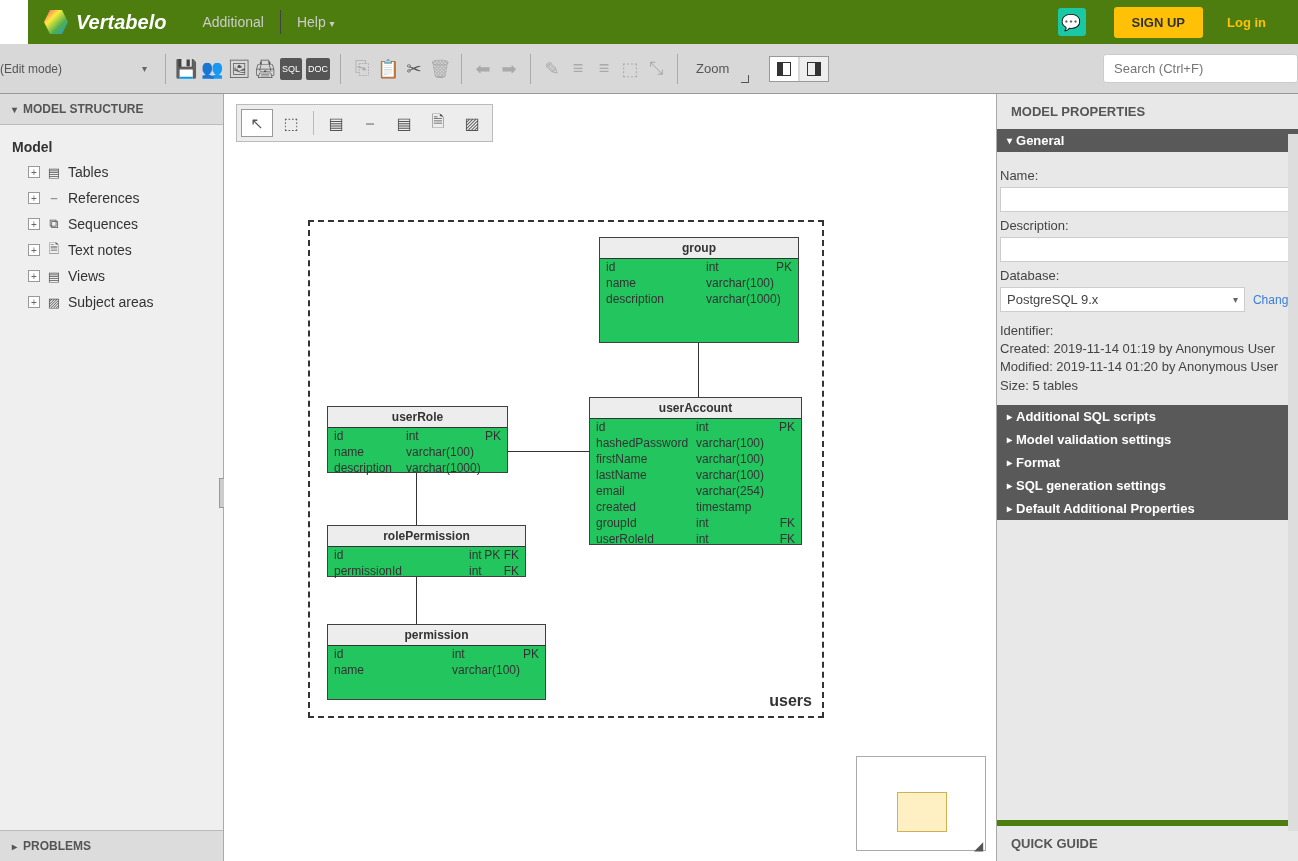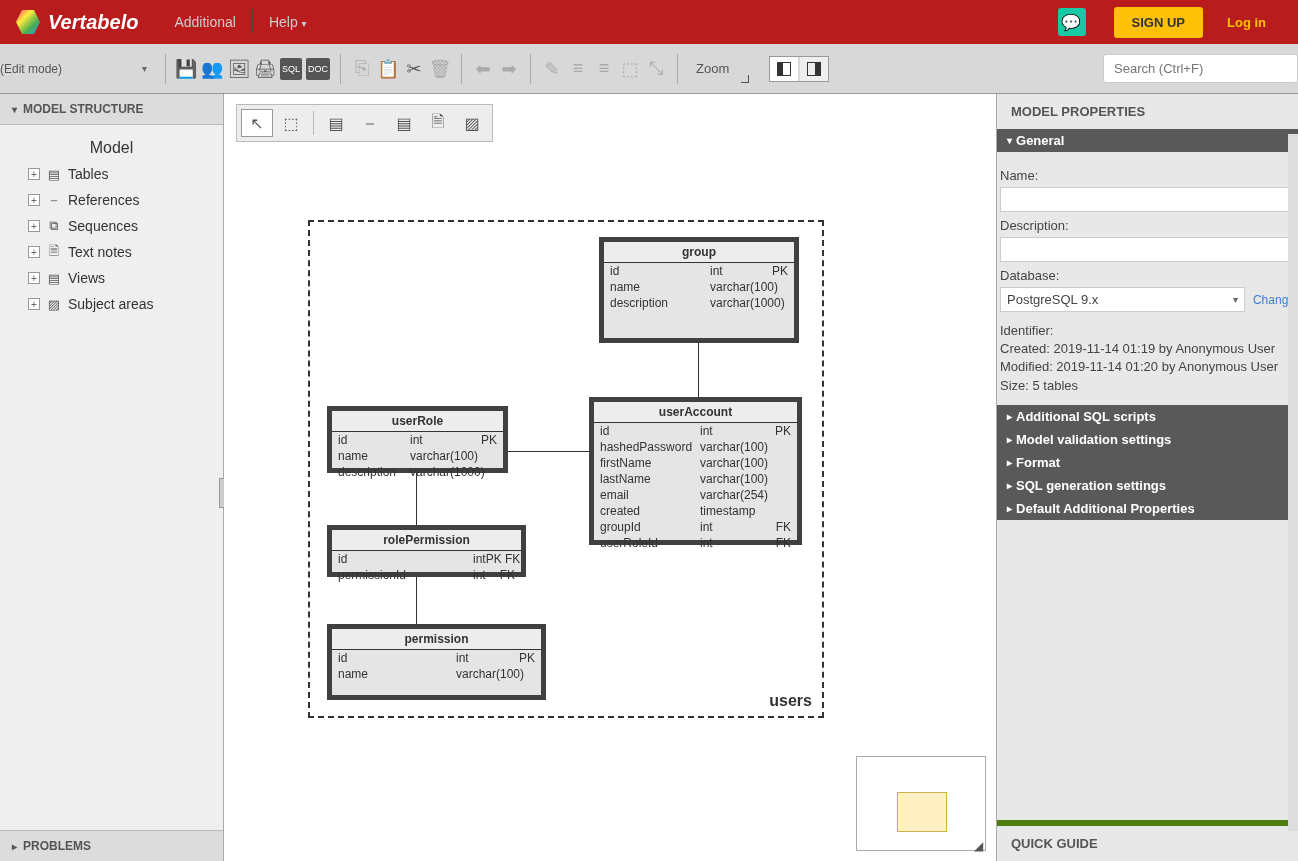--- a/index.html
+++ b/index.html
@@ -1,19 +1,19 @@
 <!DOCTYPE html>
 <html><head>
 <meta charset="utf-8">
 <style>
 * { box-sizing: border-box; margin: 0; padding: 0; }
 body { font-family: Arial, Helvetica, sans-serif; font-size: 13px; color: #333; overflow: hidden; width: 1298px; height: 861px; position: relative; }
 
 
-.top-header { height: 44px; background: #b91c1c; display: flex; align-items: center; padding: 0 16px; color: #ccc; }
+.top-header { height: 44px; background: #4d7c0f; display: flex; align-items: center; padding: 0 16px; color: #ccc; margin-left: 28px; }
 .logo { display: flex; align-items: center; gap: 8px; font-size: 20px; font-weight: bold; font-style: italic; color: #fff; margin-right: 20px; }
 .logo-icon { width: 24px; height: 24px; background: linear-gradient(135deg, #ff4081, #ffeb3b, #4caf50, #2196f3); clip-path: polygon(25% 0%, 75% 0%, 100% 50%, 75% 100%, 25% 100%, 0% 50%); }
 .nav-item { padding: 0 16px; color: #ccc; cursor: pointer; font-size: 14px; }
 .nav-sep { width: 1px; height: 24px; background: #444; }
 .guest-banner { margin-left: auto; display: flex; align-items: center; gap: 8px; }
 .chat-icon { width: 28px; height: 28px; background: #1bc8a6; border-radius: 3px; display: flex; align-items: center; justify-content: center; color: #fff; font-size: 16px; }
 .banner-text { background: #c8f4ea; color: #333; padding: 8px 20px; border-radius: 3px; font-size: 13px; position: relative; }
 .banner-text::after { content: ''; position: absolute; right: -10px; top: 50%; transform: translateY(-50%); border-left: 10px solid #c8f4ea; border-top: 17px solid transparent; border-bottom: 17px solid transparent; }
 .signup-btn { background: #ffc107; color: #333; padding: 8px 18px; border-radius: 3px; font-weight: bold; cursor: pointer; border: none; font-size: 13px; margin-left: 20px; }
 .login-link { color: #ffc107; font-weight: bold; padding: 0 16px; cursor: pointer; }
@@ -31,38 +31,38 @@
 .view-btn.active { background: #fff; }
 .search-input { margin-left: auto; width: 195px; padding: 6px 10px; border: 1px solid #ccc; border-radius: 3px; font-size: 13px; background: #fff; }
 
 
 .main-layout { display: flex; height: calc(861px - 44px - 50px); }
 
 
 .left-sidebar { width: 224px; background: #efefef; border-right: 1px solid #aaa; display: flex; flex-direction: column; position: relative; }
 .sidebar-header { background: #dcdcdc; padding: 8px 12px; font-weight: bold; font-size: 12px; color: #555; border-bottom: 1px solid #bbb; display: flex; align-items: center; gap: 6px; }
 .tree { padding: 10px 8px; flex: 1; }
-.tree-root { font-weight: normal; font-size: 16px; padding: 4px 4px; text-align: center; }
+.tree-root { font-weight: bold; font-size: 14px; padding: 4px 4px; }
 .tree-item { display: flex; align-items: center; gap: 6px; padding: 5px 4px 5px 20px; font-size: 14px; cursor: pointer; }
 .tree-expand { width: 12px; height: 12px; border: 1px solid #999; display: flex; align-items: center; justify-content: center; font-size: 10px; color: #666; background: #fff; }
 .tree-icon { width: 16px; height: 14px; display: inline-flex; align-items: center; justify-content: center; font-size: 13px; color: #555; }
 .problems-footer { background: #dcdcdc; padding: 8px 12px; font-weight: bold; font-size: 12px; color: #555; border-top: 1px solid #bbb; display: flex; align-items: center; gap: 6px; }
 .sidebar-handle { position: absolute; right: -4px; top: 50%; width: 8px; height: 30px; background: #ccc; border: 1px solid #999; cursor: ew-resize; }
 
 
 .canvas-area { flex: 1; background: #fff; position: relative; overflow: hidden; }
 .canvas-toolbar { position: absolute; top: 10px; left: 12px; background: #ededed; border: 1px solid #bbb; display: flex; padding: 4px; gap: 2px; }
 .ct-btn { width: 32px; height: 28px; display: flex; align-items: center; justify-content: center; cursor: pointer; color: #555; font-size: 16px; }
 .ct-btn.active { background: #fff; border: 1px solid #999; }
 .ct-sep { width: 1px; background: #bbb; margin: 2px 4px; }
 
 .subject-area { position: absolute; border: 2px dashed #333; }
 .subject-label { position: absolute; bottom: 6px; right: 10px; font-weight: bold; font-size: 16px; }
 
-.table-box { position: absolute; border: 5px solid #404040; background: #e5e5e5; font-size: 12px; }
+.table-box { position: absolute; border: 1px solid #404040; background: #22c55e; font-size: 12px; }
 .table-header { background: #ededed; border-bottom: 1px solid #333; text-align: center; padding: 3px; font-weight: bold; }
 .table-row { display: flex; padding: 1px 6px; }
 .col-name { flex: 0 0 auto; }
 .col-type { flex: 1; }
 .col-key { flex: 0 0 auto; text-align: right; }
 
 .connector { position: absolute; background: #333; }
 
 .minimap { position: absolute; bottom: 10px; right: 10px; width: 130px; height: 95px; background: #fff; border: 1px solid #aaa; }
 .minimap-inner { position: absolute; top: 35px; left: 40px; width: 50px; height: 40px; background: #fef0c2; border: 1px solid #d0b050; }

